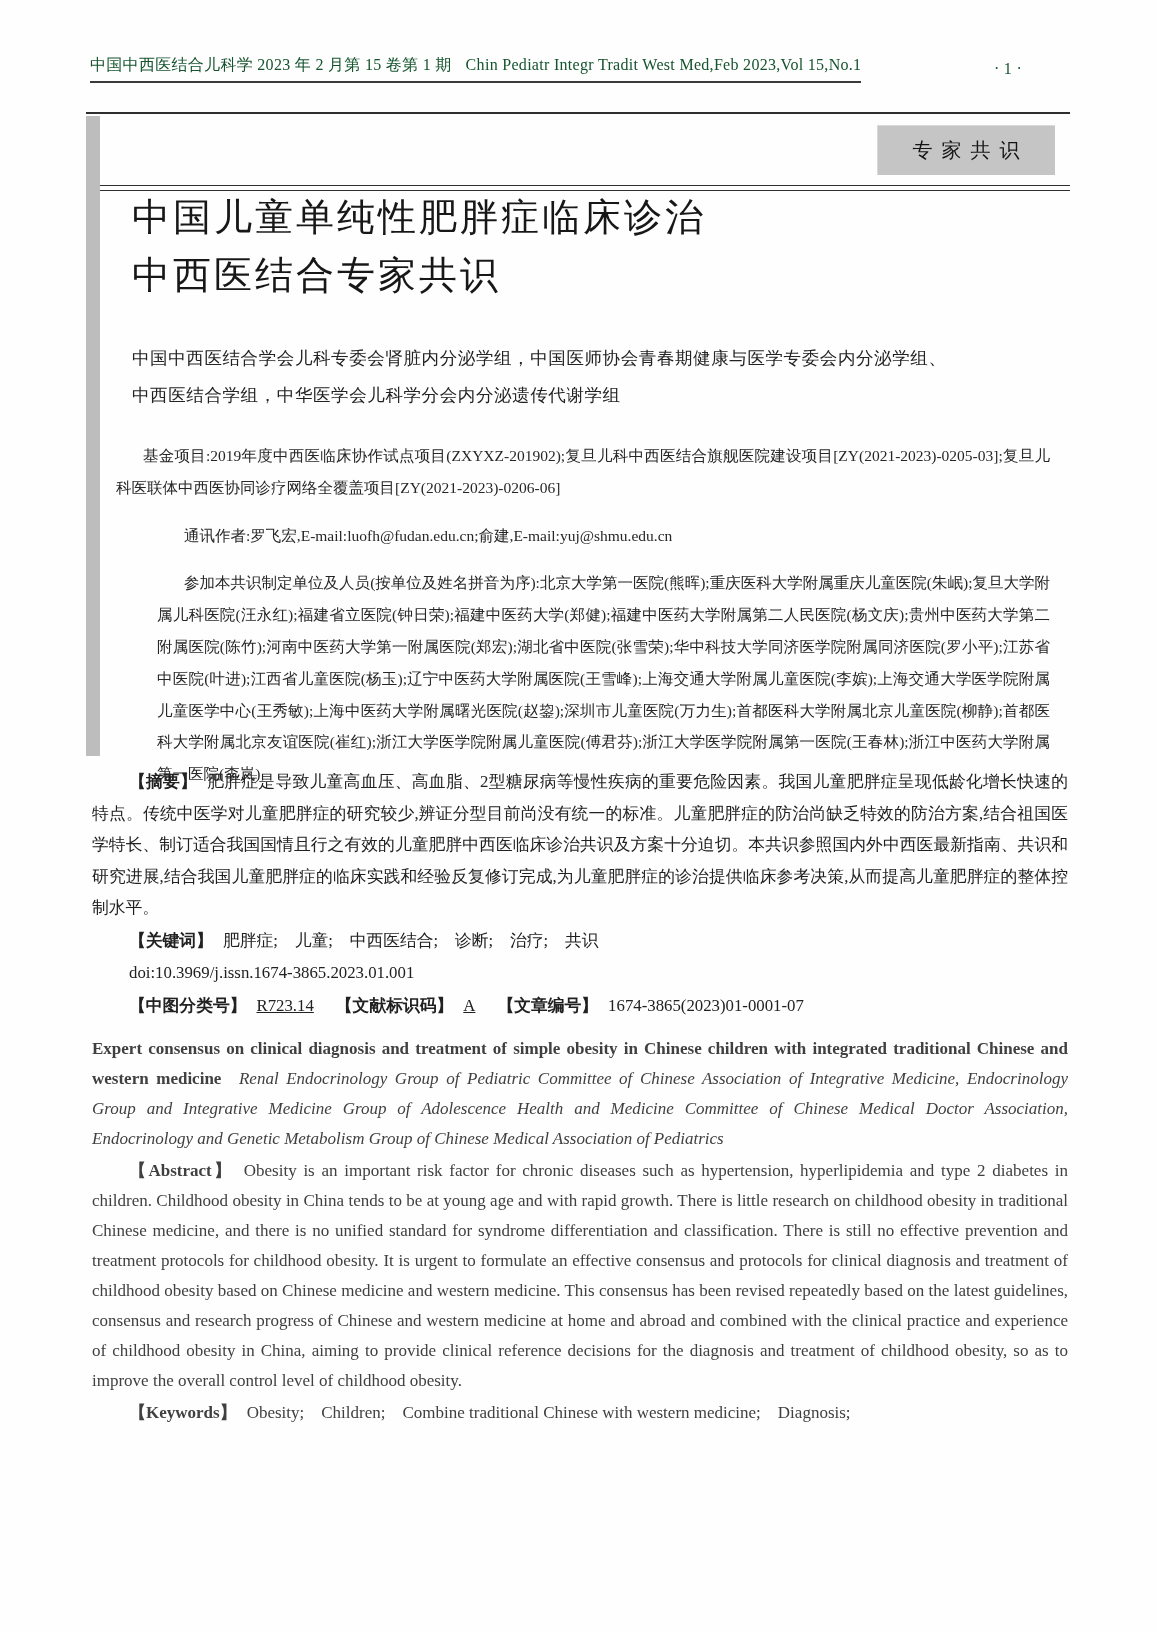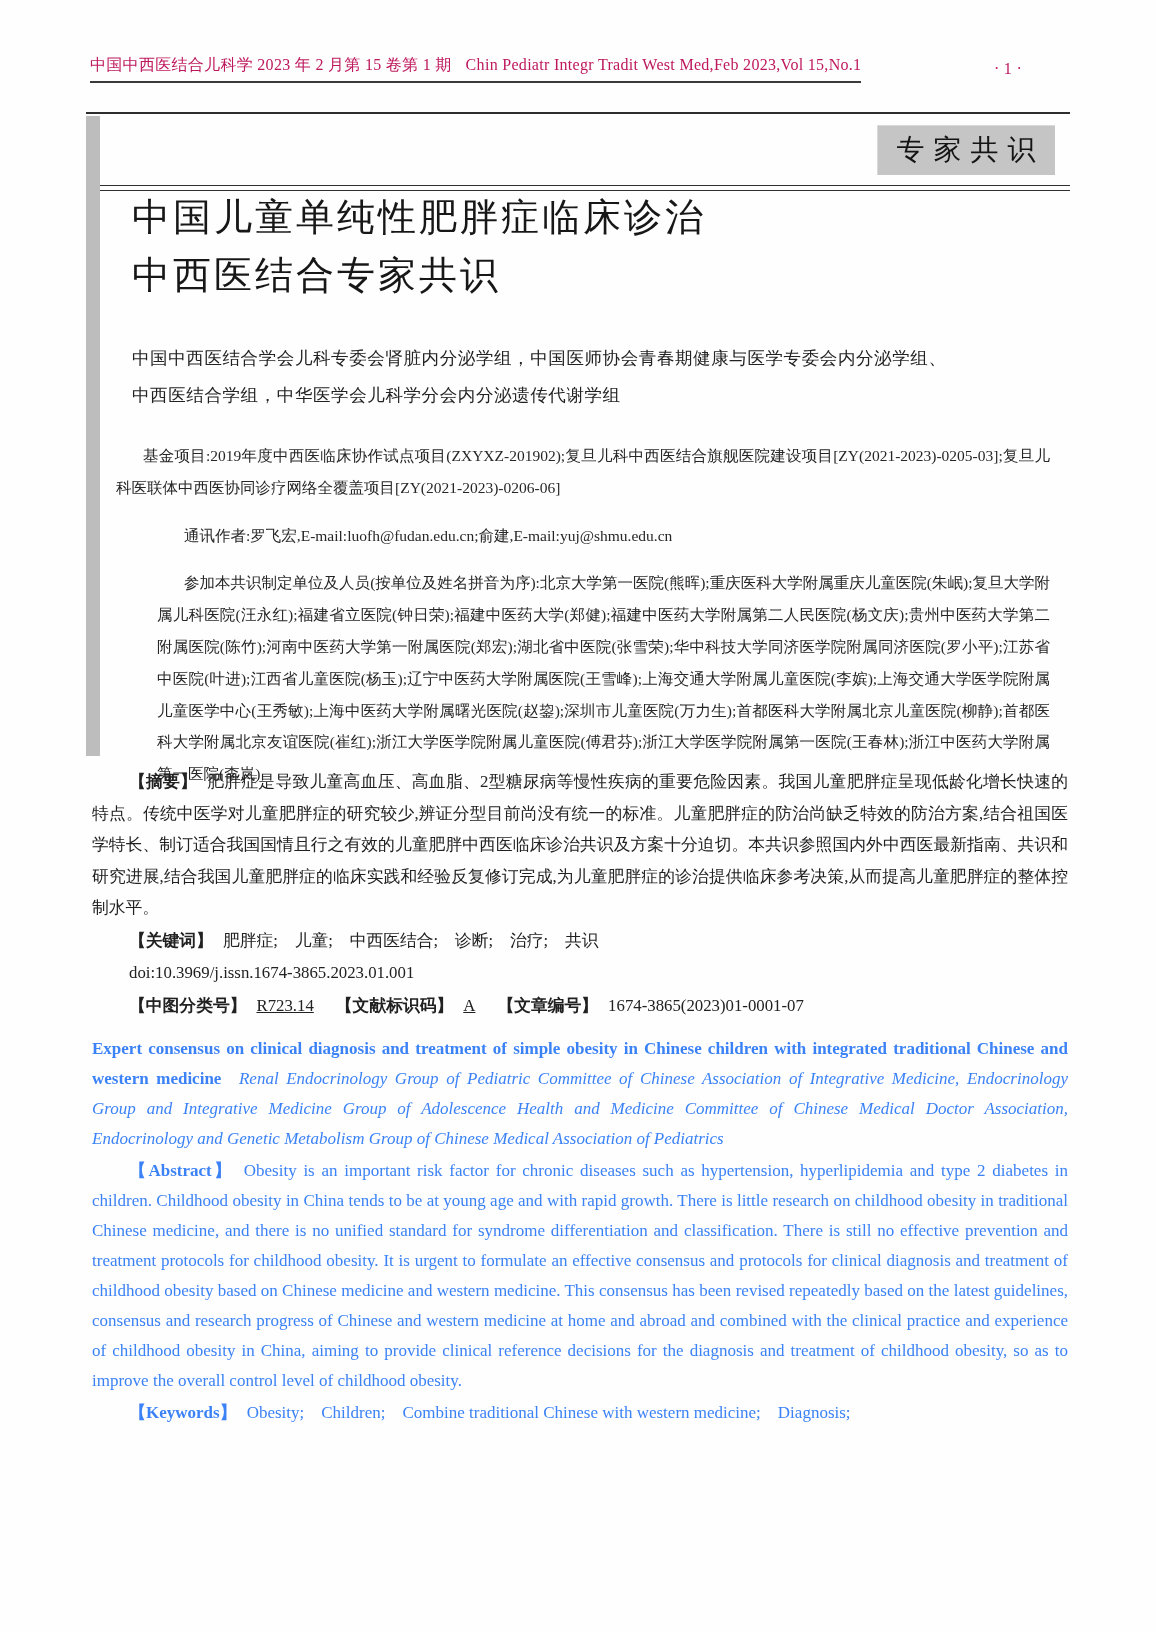--- a/index.html
+++ b/index.html
@@ -7,41 +7,41 @@
     position:relative; width:1156px; height:1632px; margin:0 auto;
     background:#fefefe; overflow:hidden;
     font-family:"Liberation Serif","DejaVu Serif",serif;
     color:#1f1f1f;
   }
 
   
   .pg-header {
     position:absolute; top:55px; left:90px; right:88px;
     display:flex; align-items:flex-end;
-    font-size:16px; color:#be185d; letter-spacing:0.3px;
+    font-size:16px; color:#14532d; letter-spacing:0.3px;
   }
   .pg-header-text {
     border-bottom:2px solid #3a3a3a; padding-bottom:5px;
   }
   .pg-header-en { margin-left:14px; }
   .pg-num { margin-left:auto; width:120px; text-align:center; font-size:16px; padding-bottom:5px; }
 
   
   .head-band {
     position:absolute; top:112px; left:86px; right:86px; height:77px;
     border-top:2px solid #2e2e2e;
   }
   .head-band::after {
     content:""; position:absolute; left:0; right:0; bottom:0; height:4px;
     border-top:1px solid #2e2e2e; border-bottom:1px solid #2e2e2e;
   }
   .badge {
     position:absolute; top:11px; right:15px; width:178px; height:50px;
     background:#c5c5c5; color:#141414;
-    font-size:28px; line-height:50px; text-align:center;
+    font-size:20px; line-height:50px; text-align:center;
     letter-spacing:9px; text-indent:9px; font-weight:500;
     box-shadow:inset 1px 1px 0 #d9d9d9;
   }
 
   .left-bar {
     position:absolute; left:86px; top:116px; width:14px; height:640px;
     background:#bdbdbd;
   }
 
   
@@ -76,21 +76,21 @@
   }
   .cn-block p { margin:0; text-indent:37px; }
   .cn-block p + p { margin-top:1px; }
   .lbl { font-weight:bold; }
   .pad-after { padding-right:10px; }
   .clc-val { padding-right:22px;text-decoration:underline; }
 
   
   .en-block {
     position:absolute; top:1034px; left:92px; right:88px;
-    font-size:17px; line-height:30px; text-align:justify; color:#3b82f6;
+    font-size:17px; line-height:30px; text-align:justify; color:#404040;
   }
   .en-block p { margin:0; }
   .en-title { font-weight:bold; font-style:normal; }
   .en-affil { font-style:italic; }
   .en-abs, .en-kw { text-indent:37px; margin-top:2px !important; }
   .en-block p + p { margin-top:2px; }
 </style>
 </head>
 <body>
 

